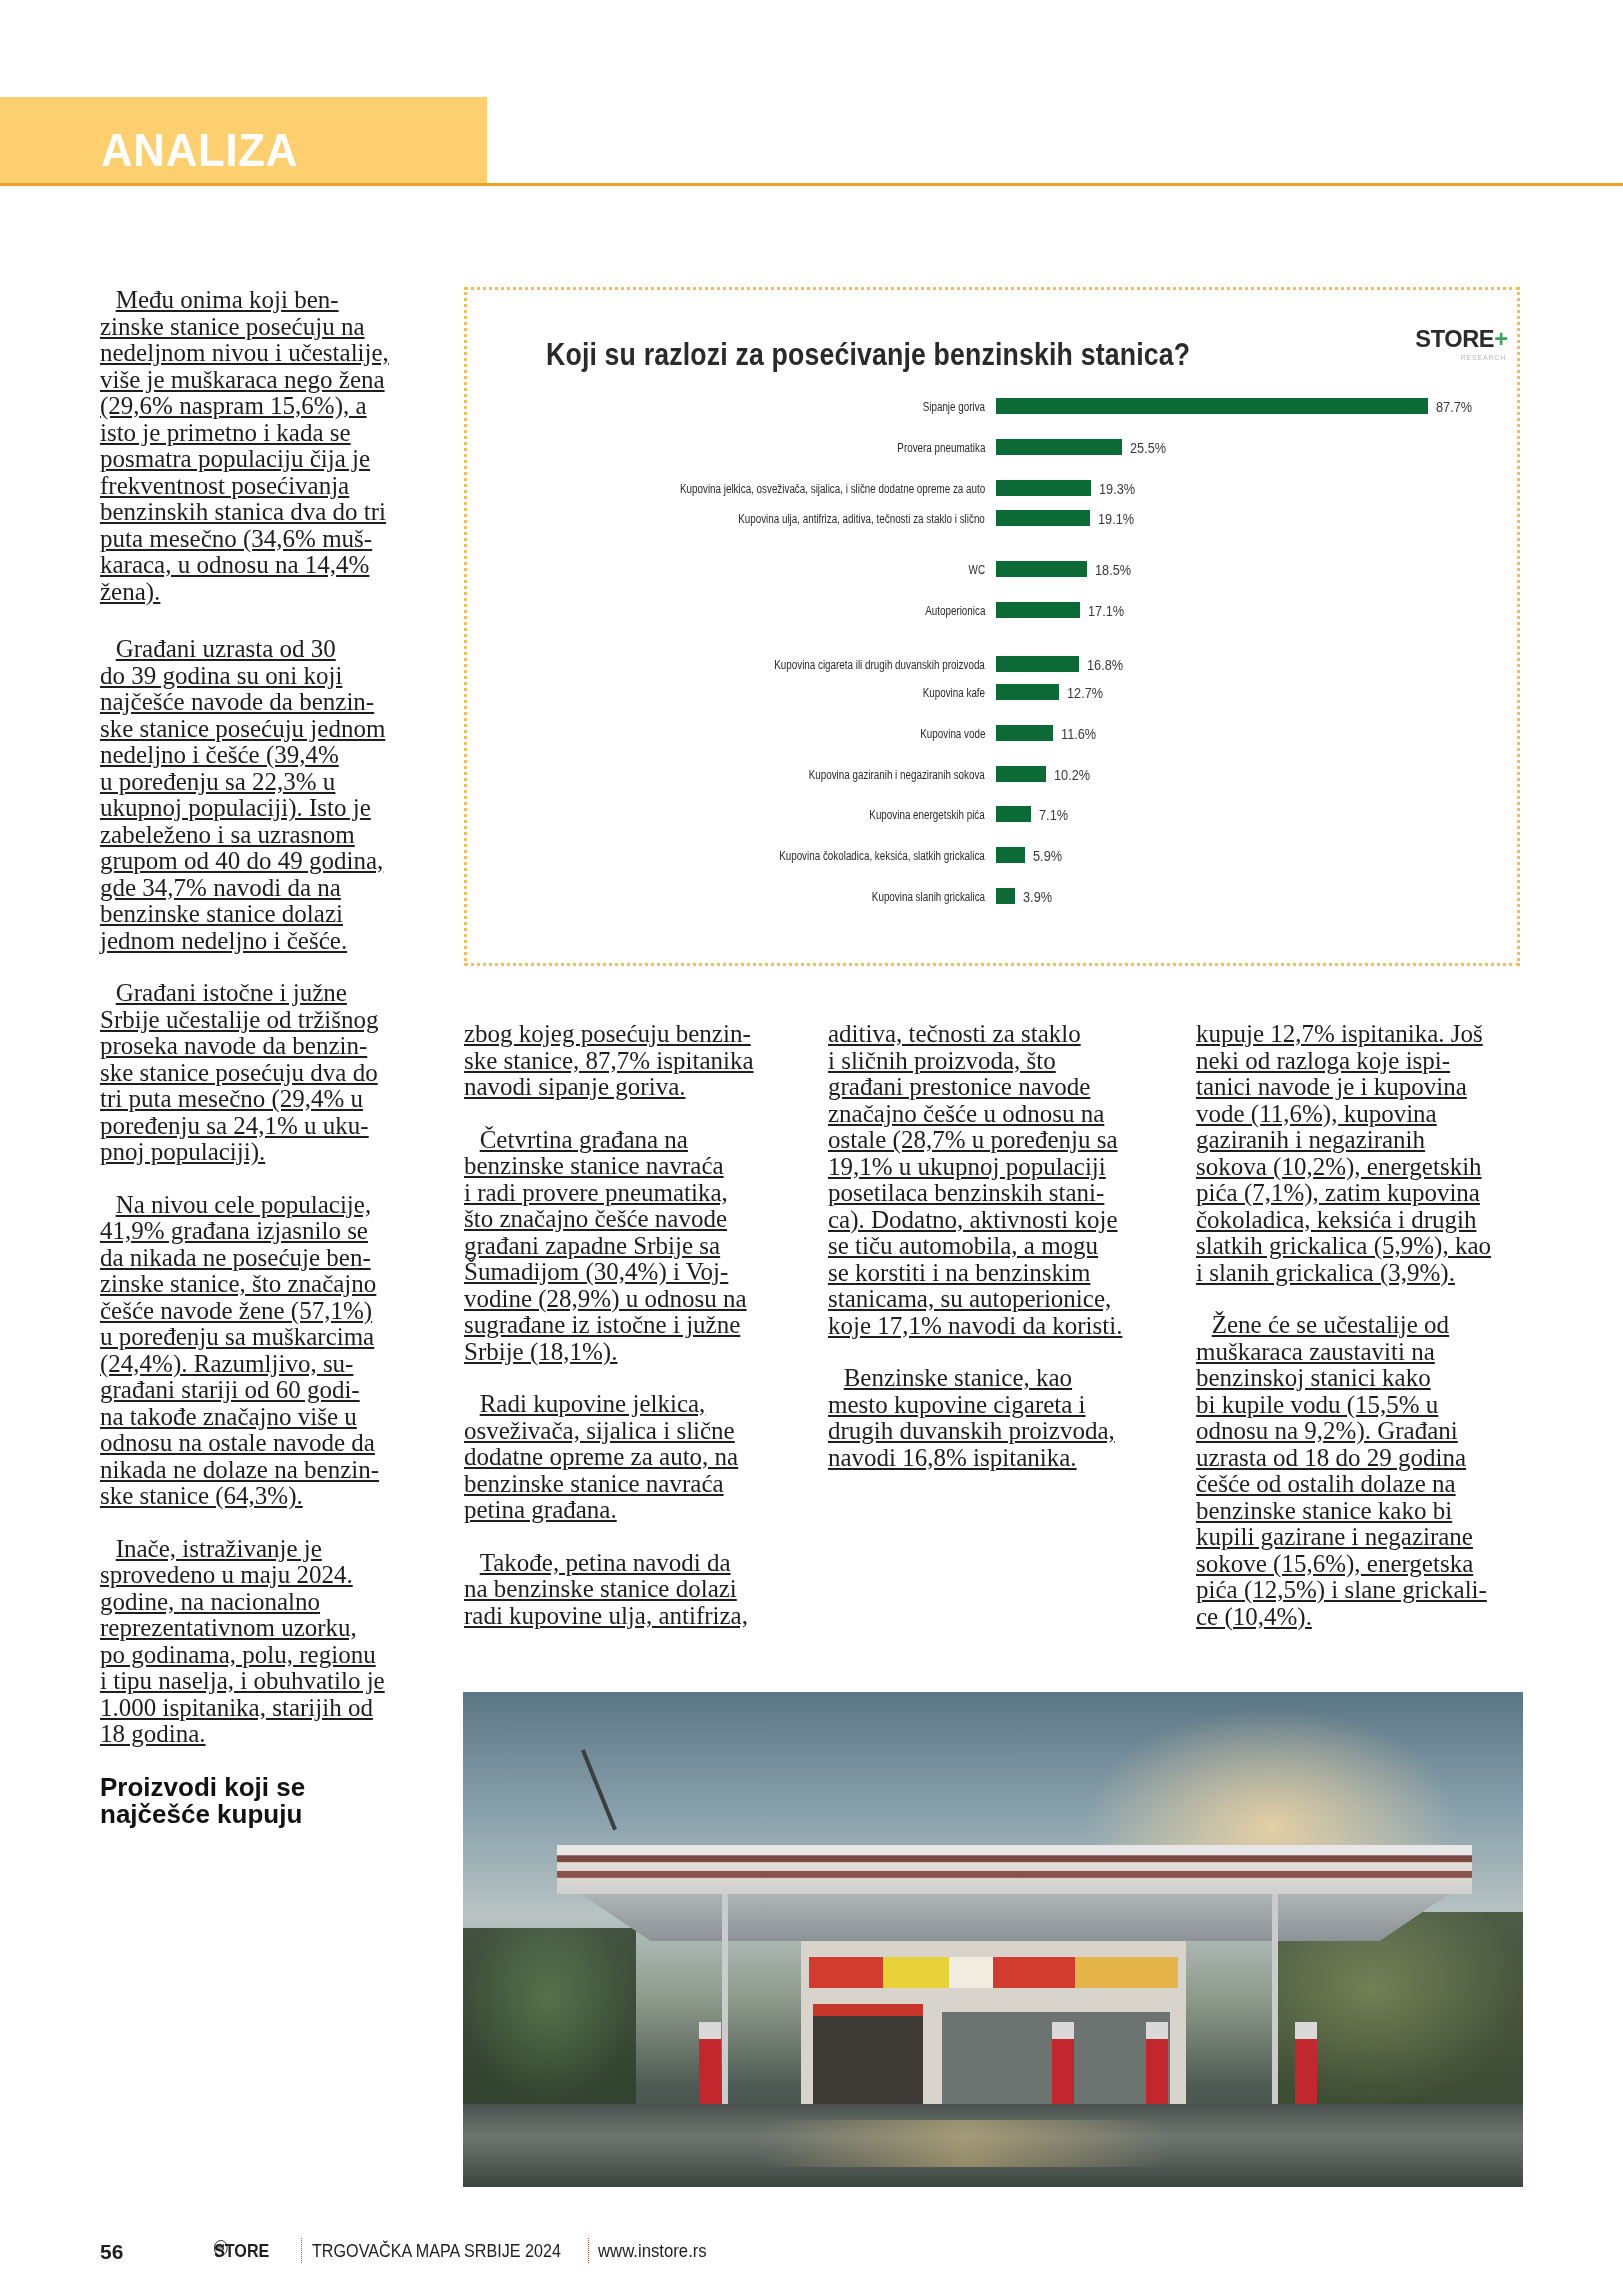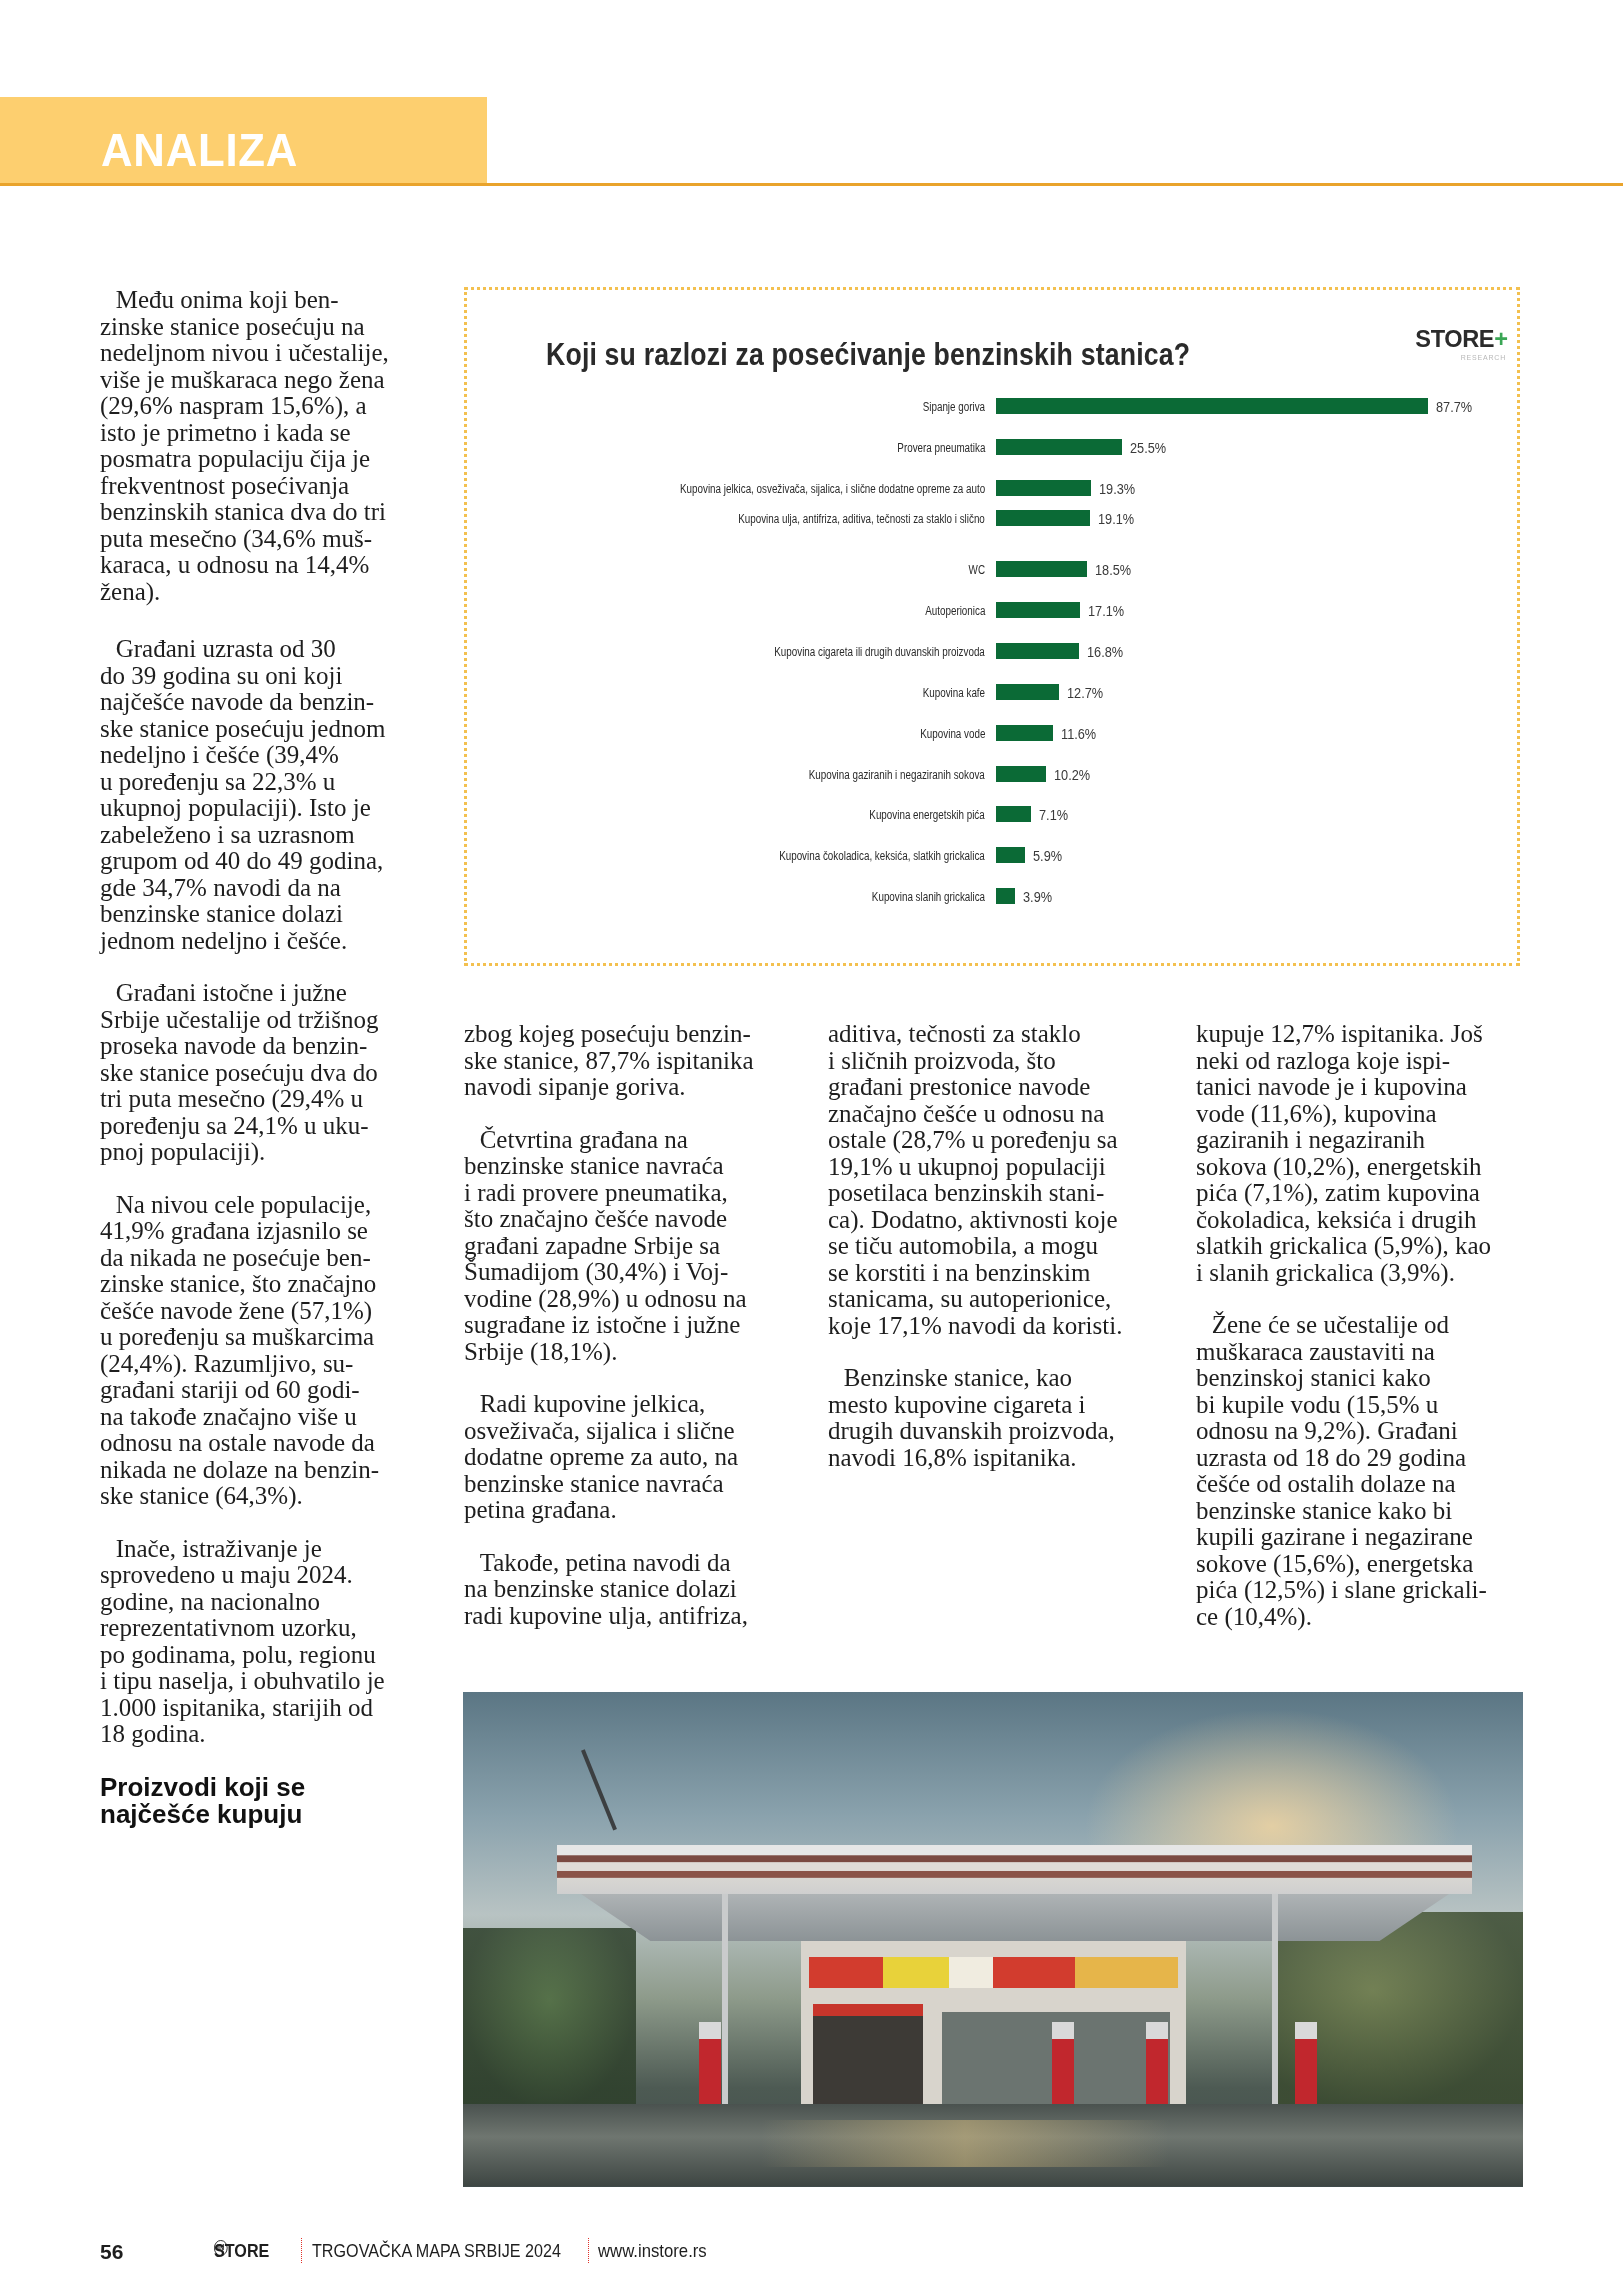--- a/index.html
+++ b/index.html
@@ -6,21 +6,21 @@
   html, body { width: 1623px; height: 2295px; background: #ffffff; overflow: hidden; }
   body { position: relative; font-family: "Liberation Serif", "DejaVu Serif", serif; color: #1e1e1e; }
 
   
   .header-band { position: absolute; left: 0; top: 97px; width: 487px; height: 86px; background: #fdcf6f; }
   .header-title { position: absolute; left: 101px; top: 123px; font-family: "Liberation Sans", "DejaVu Sans", sans-serif; font-weight: bold; font-size: 46px; color: #ffffff; letter-spacing: 0.8px; transform: scaleX(0.95); transform-origin: left; }
   .header-rule { position: absolute; left: 0; top: 183px; width: 1623px; height: 3.1px; background: #e9a32b; }
 
   
   .col { position: absolute; font-size: 25px; line-height: 26.5px; }
-  .col p { text-indent: 15.7px; margin-bottom: 26px; white-space: pre-line; }
+  .col p { text-indent: 15.7px; margin-bottom: 26px; white-space: pre-line; text-decoration: underline; }
   .col p.cont { text-indent: 0; }
   .col1 { left: 100px; top: 287px; width: 346px; }
   .col2 { left: 464px; top: 1021px; width: 346px; }
   .col3 { left: 828px; top: 1021px; width: 346px; }
   .col4 { left: 1196px; top: 1021px; width: 346px; }
 
   .subhead { font-family: "Liberation Sans", "DejaVu Sans", sans-serif; font-weight: bold; font-size: 26px; line-height: 27.5px; color: #111; margin: 0 0 27px 0; white-space: pre-line; }
 
   
   .chart-frame { position: absolute; left: 464px; top: 287px; width: 1056px; height: 679px; border: 3.1px dotted #f3c04f; background: #ffffff; }
@@ -157,21 +157,21 @@
       <div class="bar-row" style="top: 163px;">
         <span class="bar-label">WC</span>
         <span class="bar" style="width: 91px; background: rgb(11, 106, 54);"></span>
         <span class="bar-value" style="left: 628px;">18.5%</span>
       </div>
       <div class="bar-row" style="top: 204px;">
         <span class="bar-label">Autoperionica</span>
         <span class="bar" style="width: 84px; background: rgb(11, 106, 54);"></span>
         <span class="bar-value" style="left: 621px;">17.1%</span>
       </div>
-      <div class="bar-row" style="top: 245px; text-align: right;">
+      <div class="bar-row" style="top: 258px; text-align: right;">
         <span class="bar-label">Kupovina cigareta ili drugih duvanskih proizvoda</span>
         <span class="bar" style="width: 83px; background: rgb(11, 106, 54);"></span>
         <span class="bar-value" style="left: 620px;">16.8%</span>
       </div>
       <div class="bar-row" style="top: 286px;">
         <span class="bar-label">Kupovina kafe</span>
         <span class="bar" style="width: 63px; background: rgb(11, 106, 54);"></span>
         <span class="bar-value" style="left: 600px;">12.7%</span>
       </div>
       <div class="bar-row" style="top: 327px; text-align: right;">

